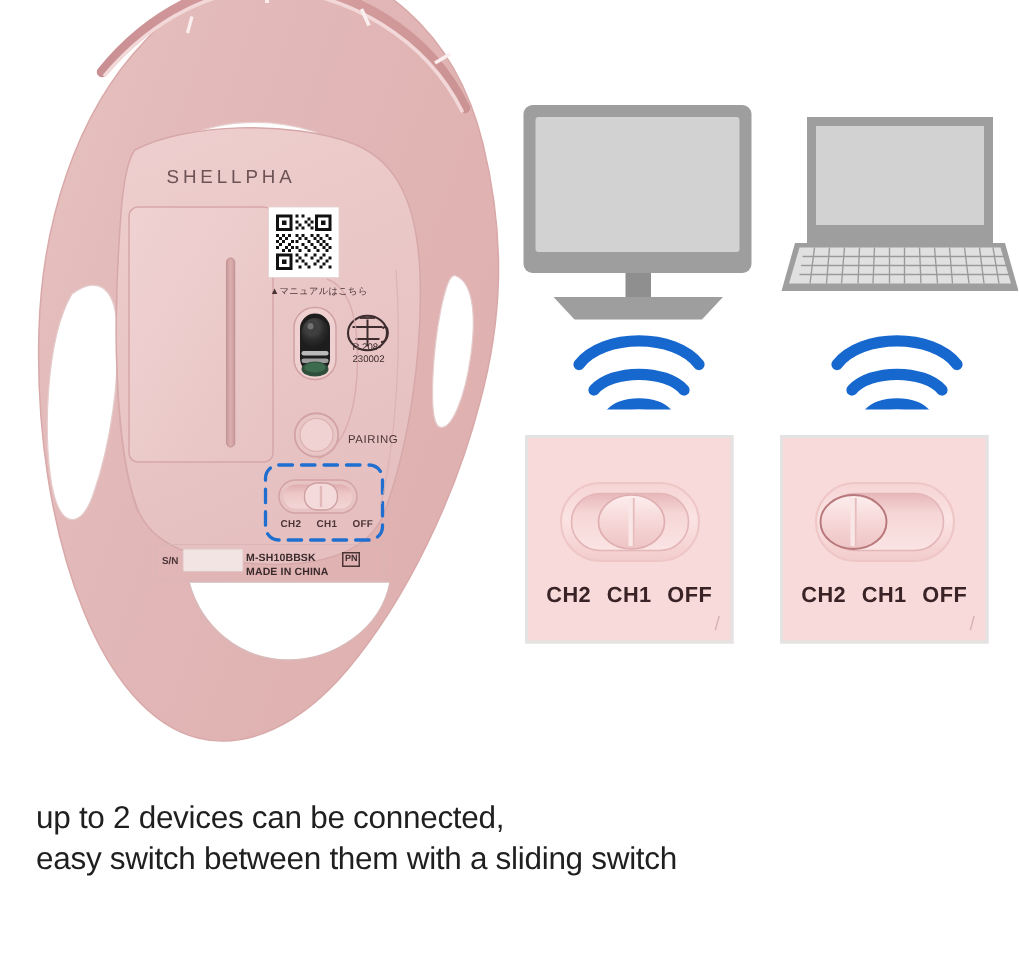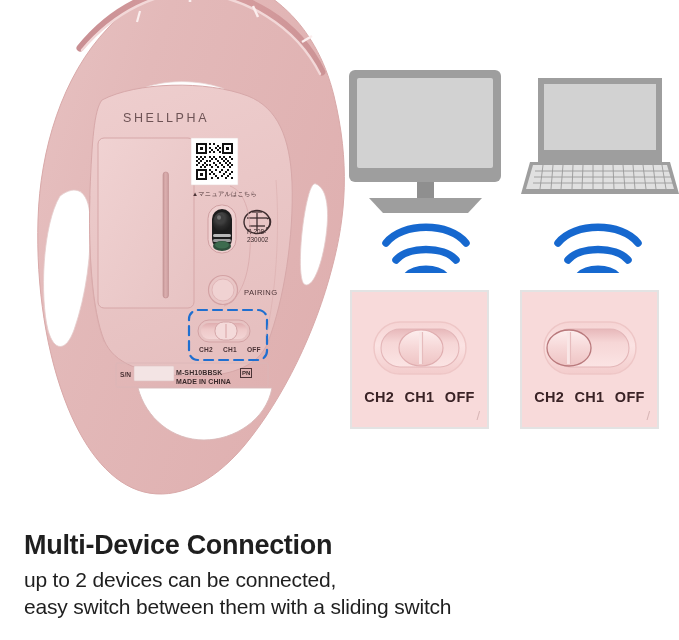--- a/index.html
+++ b/index.html
@@ -5,21 +5,21 @@
   * { box-sizing: border-box; margin: 0; padding: 0; }
   html, body {
     width: 679px; height: 640px;
     background: #ffffff;
     font-family: "Liberation Sans", sans-serif;
     overflow: hidden;
   }
   #stage { position: relative; width: 679px; height: 640px; background: #fff; }
 
   
-  #mouse-figure { position: absolute; left: 16px; top: 0; width: 345px; height: 510px; }
+  #mouse-figure { position: absolute; left: 4px; top: 0; width: 345px; height: 510px; }
   #mouse-figure svg { position: absolute; left: 0; top: 0; }
 
   .mouse-label {
     position: absolute;
     color: #3b3b3b;
     font-family: "Liberation Sans", sans-serif;
     white-space: nowrap;
     pointer-events: none;
   }
   #brand-text {
@@ -443,20 +443,19 @@
     </svg>
     <div class="callout-labels">
       <span>CH2</span>
       <span>CH1</span>
       <span>OFF</span>
     </div>
     <div class="callout-corner">/</div>
   </div>
 
   <div id="caption">
-    <div id="caption-title">Multi-Device Connection</div>
     <div id="caption-sub">
       <div class="caption-line">up to 2 devices can be connected,</div>
       <div class="caption-line">easy switch between them with a sliding switch</div>
     </div>
   </div>
 
 </div>
 
 </body></html>

